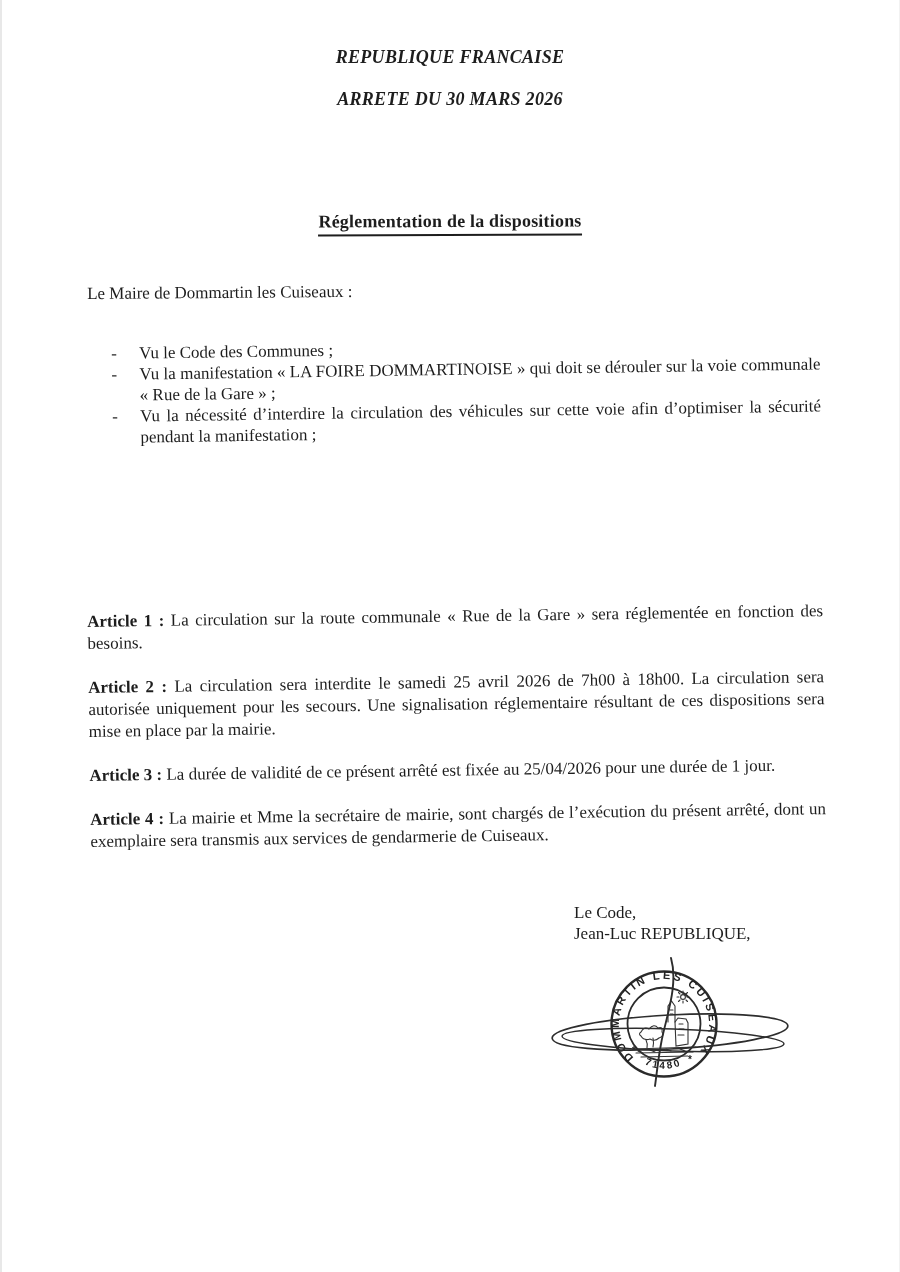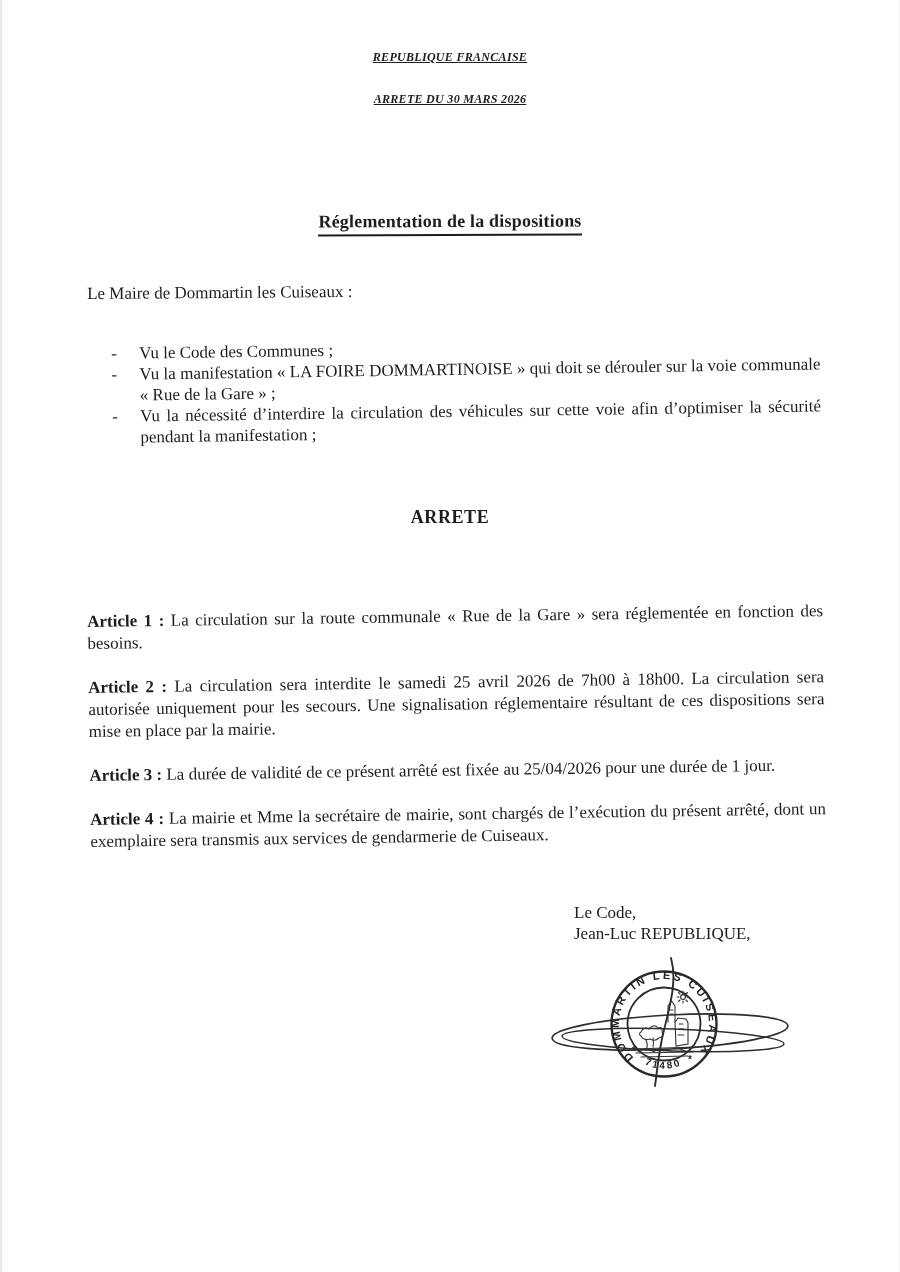--- a/index.html
+++ b/index.html
@@ -11,24 +11,23 @@
     overflow:hidden;
     font-family:"Liberation Serif", serif;
     color:#1d1d1d;
     box-shadow:inset 2px 0 0 #e8e8e8, inset -1px 0 0 #f2f2f2;
   }
   .doc-header{
     position:absolute;top:47px;left:0;width:100%;
     text-align:center;
   }
   .header-line{
-    font-size:12px;font-weight:bold;font-style:italic;
+    font-size:18px;font-weight:bold;font-style:italic;
     line-height:20px;margin-bottom:22px;
     letter-spacing:0.3px;
-    text-decoration:underline;
   }
   .doc-title-wrap{
     position:absolute;top:211px;left:0;width:100%;text-align:center;
     transform:rotate(-0.2deg);
   }
   .doc-title{
     display:inline-block;
     font-size:18px;font-weight:bold;
     border-bottom:2px solid #1d1d1d;
     padding-bottom:2px;
@@ -102,21 +101,20 @@
     <li class="consideration">
       <span class="bullet-dash">-</span>
       <span class="c-text">Vu la manifestation « LA FOIRE DOMMARTINOISE » qui doit se dérouler sur la voie communale « Rue de la Gare » ;</span>
     </li>
     <li class="consideration">
       <span class="bullet-dash">-</span>
       <span class="c-text">Vu la nécessité d’interdire la circulation des véhicules sur cette voie afin d’optimiser la sécurité pendant la manifestation ;</span>
     </li>
   </ul>
 
-  <div class="decree-heading">ARRETE</div>
 
   <div class="articles">
     <p class="article">
       <b class="article-label">Article 1 :</b>
       <span>La circulation sur la route communale « Rue de la Gare » sera réglementée en fonction des besoins.</span>
     </p>
     <p class="article">
       <b class="article-label">Article 2 :</b>
       <span>La circulation sera interdite le samedi 25 avril 2026 de 7h00 à 18h00. La circulation sera autorisée uniquement pour les secours. Une signalisation réglementaire résultant de ces dispositions sera mise en place par la mairie.</span>
     </p>

